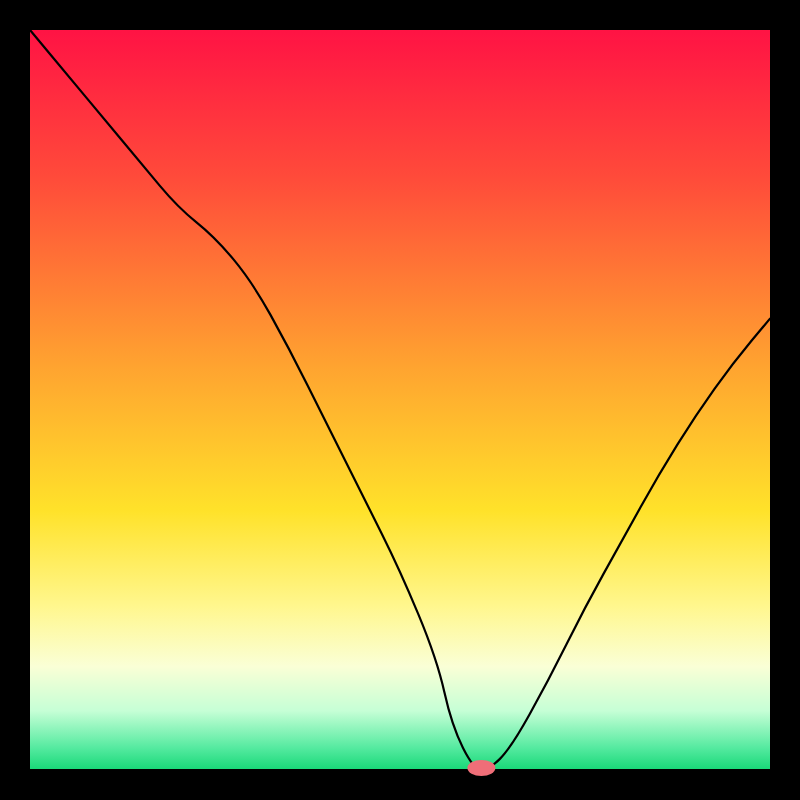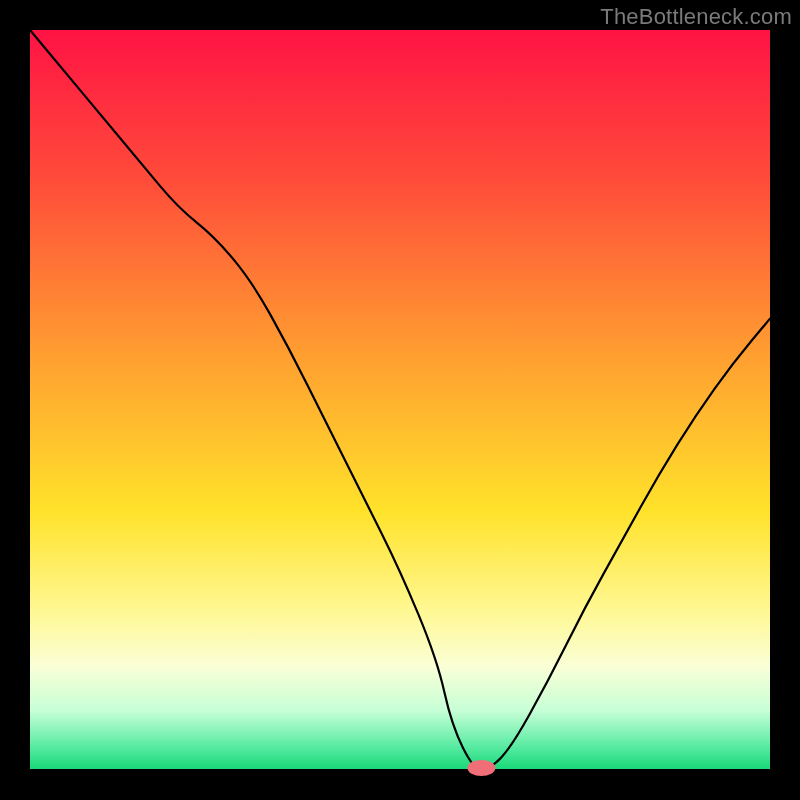--- a/index.html
+++ b/index.html
@@ -30,21 +30,20 @@
   svg {
     position: absolute;
     top: 0;
     left: 0;
   }
 </style>
 </head>
 <body>
 
 <div class="frame">
-  <div class="attribution">TheBottleneck.com</div>
 
   <svg width="800" height="800" viewBox="0 0 800 800">
     <defs>
       <linearGradient id="bg-grad" x1="0" y1="0" x2="0" y2="1">
       <stop offset="0%" stop-color="#ff1344"></stop>
           <stop offset="20%" stop-color="#ff4b3a"></stop>
           <stop offset="45%" stop-color="#ffa230"></stop>
           <stop offset="65%" stop-color="#ffe22a"></stop>
           <stop offset="78%" stop-color="#fff78f"></stop>
           <stop offset="86%" stop-color="#faffd6"></stop>

